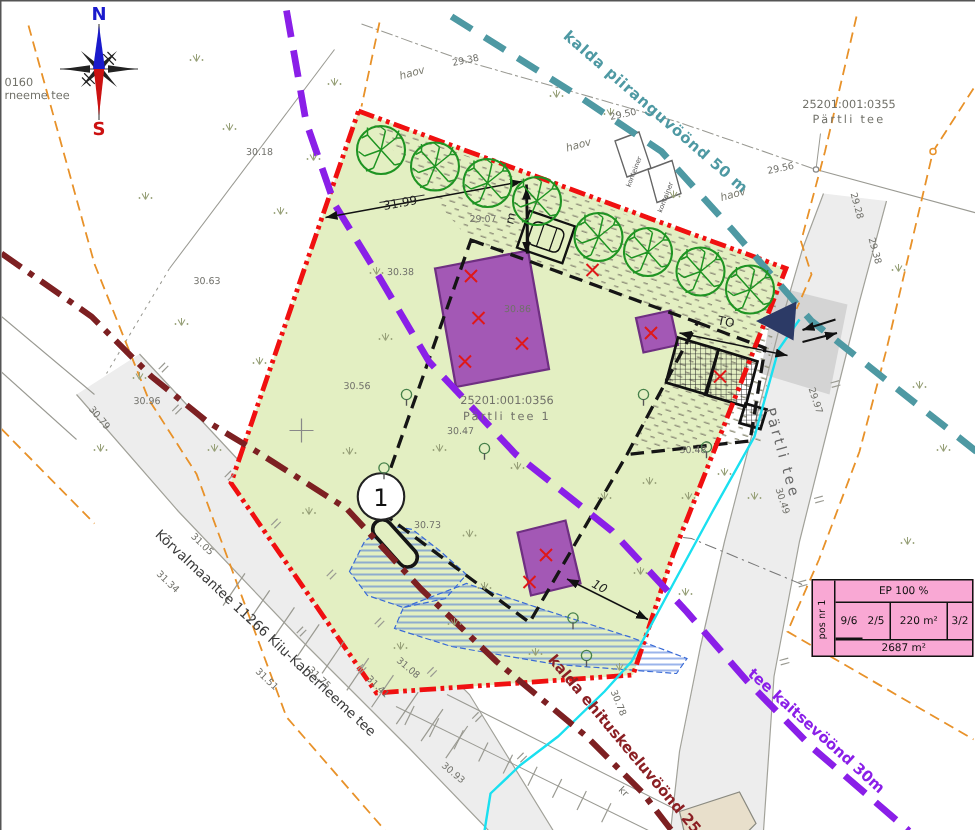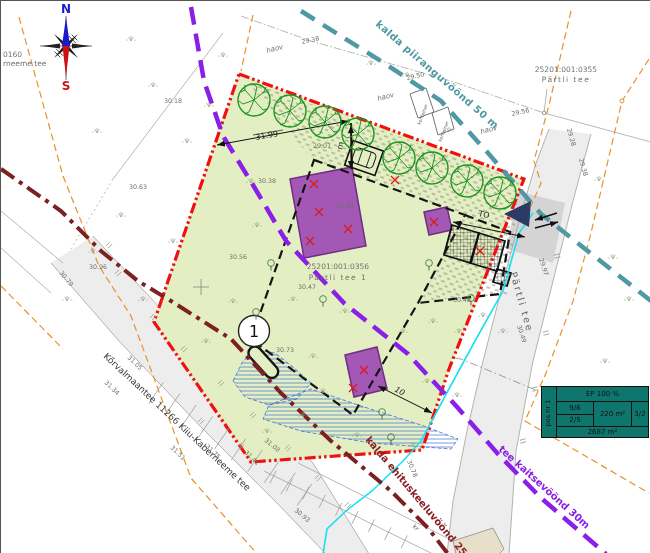--- a/index.html
+++ b/index.html
@@ -7,28 +7,28 @@
          overflow:hidden;font-family:"DejaVu Sans",sans-serif}
   #stage svg{position:absolute;left:0;top:0}
   svg text{font-family:"DejaVu Sans",sans-serif}
   .elev{font-size:6.3px;fill:#70706a}
   .yard{font-size:7px;fill:#7a7a6e;font-style:italic}
   .cad{font-size:7.5px;fill:#72726a}
   .cadw{font-size:7.5px;fill:#72726a;letter-spacing:1.5px}
   .zlbl{font-size:10px;font-weight:bold}
   .dim{font-size:8px;fill:#222}
   .itable{position:absolute;left:540px;top:385px;width:108px;height:52px;display:flex;
-          border:1.5px solid #111;background:#0f766e;font-size:7px;color:#111;box-sizing:border-box}
+          border:1.5px solid #111;background:#f9a8d4;font-size:7px;color:#111;box-sizing:border-box}
   .it-pos{position:relative;width:14px;border-right:1px solid #111;flex:none}
   .it-pos span{position:absolute;left:-19px;top:22px;width:50px;text-align:center;
                transform:rotate(-90deg);font-size:6.5px;white-space:nowrap}
   .it-main{flex:1;display:flex;flex-direction:column}
   .it-r1{height:14px;border-bottom:1px solid #111;display:flex;align-items:center;justify-content:center;flex:none}
   .it-r2{height:24px;display:flex;border-bottom:1px solid #111;flex:none}
-  .it-c1{width:36px;border-right:1px solid #111;display:flex;flex-direction:column;flex:none}
+  .it-c1{width:36px;border-right:1px solid #111;display:flex;flex-direction:row;flex:none}
   .it-c1 > div{flex:1;display:flex;align-items:center;justify-content:center}
   .it-c1 > div:first-child{border-bottom:1px solid #111}
   .it-c2{width:37px;border-right:1px solid #111;display:flex;align-items:center;justify-content:center;flex:none}
   .it-c3{flex:1;display:flex;align-items:center;justify-content:center}
   .it-r3{flex:1;display:flex;align-items:center;justify-content:center}
 </style>
 </head>
 <body>
 
 <div id="stage">

